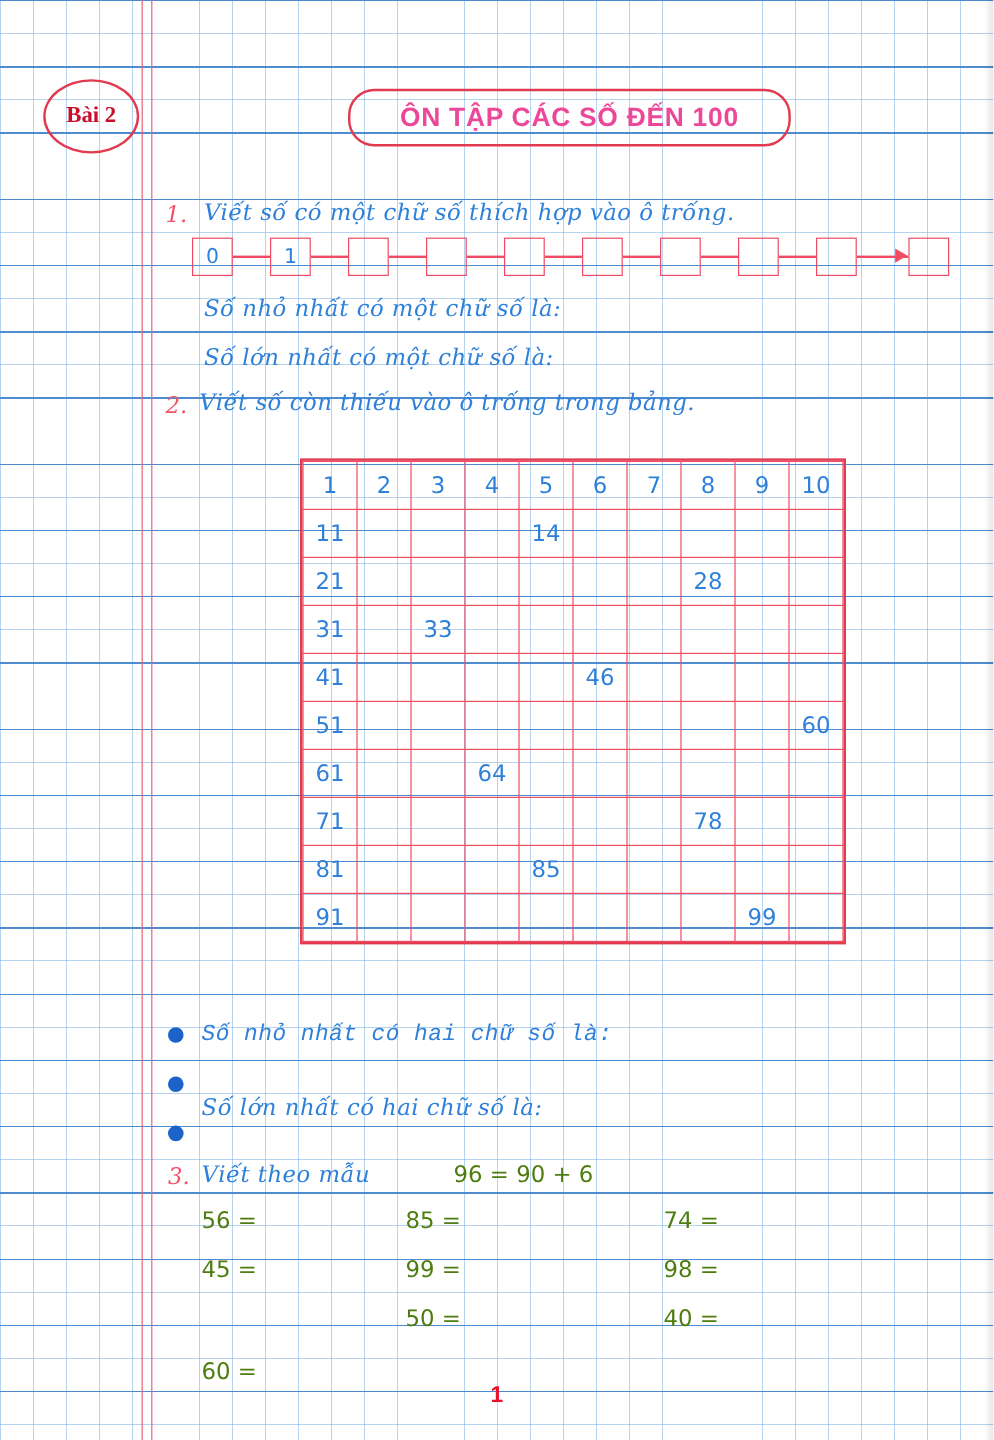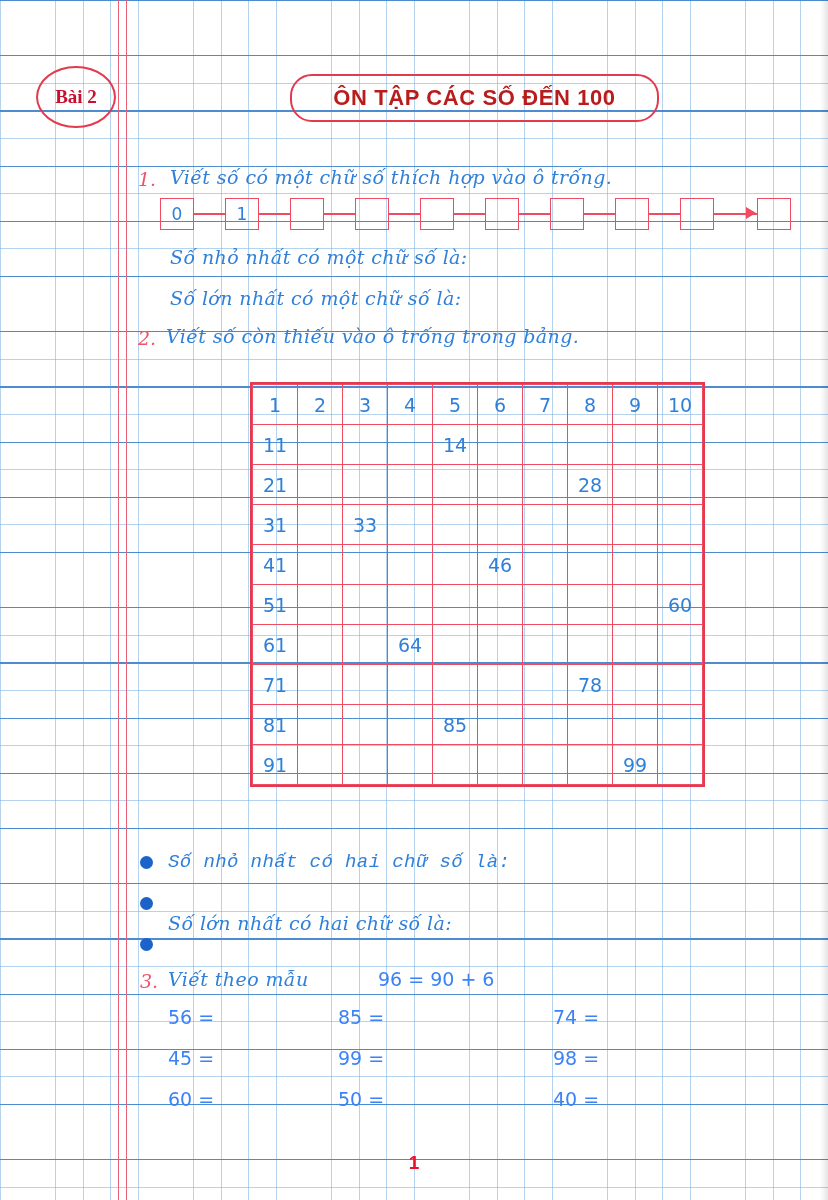--- a/index.html
+++ b/index.html
@@ -51,21 +51,21 @@
   
   .hw {
     font-family: "DejaVu Serif", serif;
     font-style: italic;
     color: #2f80d9;
     font-size: 19px;
     letter-spacing: .4px;
   }
   .num {
     font-family: "DejaVu Sans", sans-serif;
-    color: #3b82f6;
+    color: #4d7c0f;
   }
 
   
   .badge {
     position: absolute;
     left: 36px; top: 66px;
     width: 76px; height: 58px;
     border: 2px solid #e23a4e;
     border-radius: 50%;
     color: #c8102e;
@@ -78,21 +78,21 @@
   }
   .title-box {
     position: absolute;
     left: 290px; top: 74px;
     width: 365px; height: 44px;
     border: 2px solid #e23a4e;
     border-radius: 22px;
     display: flex;
     align-items: center;
     justify-content: center;
-    color: #b91c1c;
+    color: #ec4899;
     font-family: "Liberation Sans", sans-serif;
     font-weight: 700;
     font-size: 22px;
     letter-spacing: .6px;
   }
 
   
   .ex-num {
     position: absolute;
     color: #f0526a;
@@ -366,18 +366,18 @@
   <div class="line num" style="left:378px; top:968px; font-size:19px;">96 = 90 + 6</div>
 
   <div class="line num" style="left:168px; top:1006px; font-size:19px;">56 =</div>
   <div class="line num" style="left:338px; top:1006px; font-size:19px;">85 =</div>
   <div class="line num" style="left:553px; top:1006px; font-size:19px;">74 =</div>
 
   <div class="line num" style="left:168px; top:1047px; font-size:19px;">45 =</div>
   <div class="line num" style="left:338px; top:1047px; font-size:19px;">99 =</div>
   <div class="line num" style="left:553px; top:1047px; font-size:19px;">98 =</div>
 
-  <div class="line num" style="left:168px; top:1088px; font-size:19px;">60 =</div>
+  <div class="line num" style="left:168px; top:1132px; font-size:19px;">60 =</div>
   <div class="line num" style="left:338px; top:1088px; font-size:19px;">50 =</div>
   <div class="line num" style="left:553px; top:1088px; font-size:19px;">40 =</div>
 
   <div class="page-number">1</div>
 </div>
 
 </body></html>

